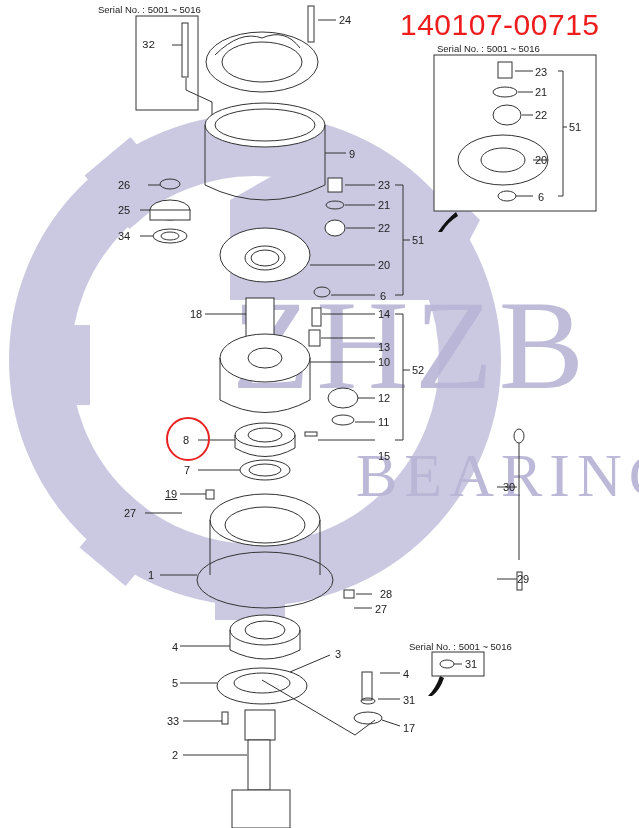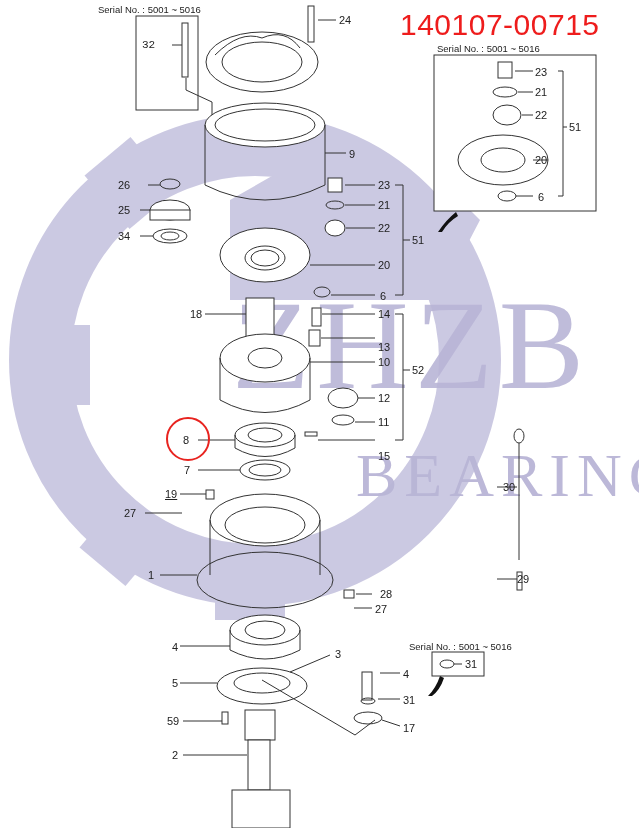--- a/index.html
+++ b/index.html
@@ -207,21 +207,21 @@
   <div class="lbl" style="left:183px;top:434px;">8</div>
   <div class="lbl" style="left:184px;top:464px;">7</div>
   <div class="lbl" style="left:165px;top:488px;text-decoration:underline;">19</div>
   <div class="lbl" style="left:124px;top:507px;">27</div>
   <div class="lbl" style="left:148px;top:569px;">1</div>
   <div class="lbl" style="left:364px;top:588px;margin-left:16px;">28</div>
   <div class="lbl" style="left:375px;top:603px;">27</div>
   <div class="lbl" style="left:172px;top:641px;">4</div>
   <div class="lbl" style="left:335px;top:648px;">3</div>
   <div class="lbl" style="left:172px;top:677px;">5</div>
-  <div class="lbl" style="left:167px;top:715px;">59</div>
+  <div class="lbl" style="left:167px;top:715px;">33</div>
   <div class="lbl" style="left:172px;top:749px;">2</div>
   <div class="lbl" style="left:403px;top:668px;">4</div>
   <div class="lbl" style="left:403px;top:694px;">31</div>
   <div class="lbl" style="left:403px;top:722px;">17</div>
   <div class="lbl" style="left:503px;top:481px;">30</div>
   <div class="lbl" style="left:481px;top:573px;margin-left:36px;">29</div>
 
   <div class="lbl" style="left:535px;top:66px;">23</div>
   <div class="lbl" style="left:535px;top:86px;">21</div>
   <div class="lbl" style="left:535px;top:109px;">22</div>

